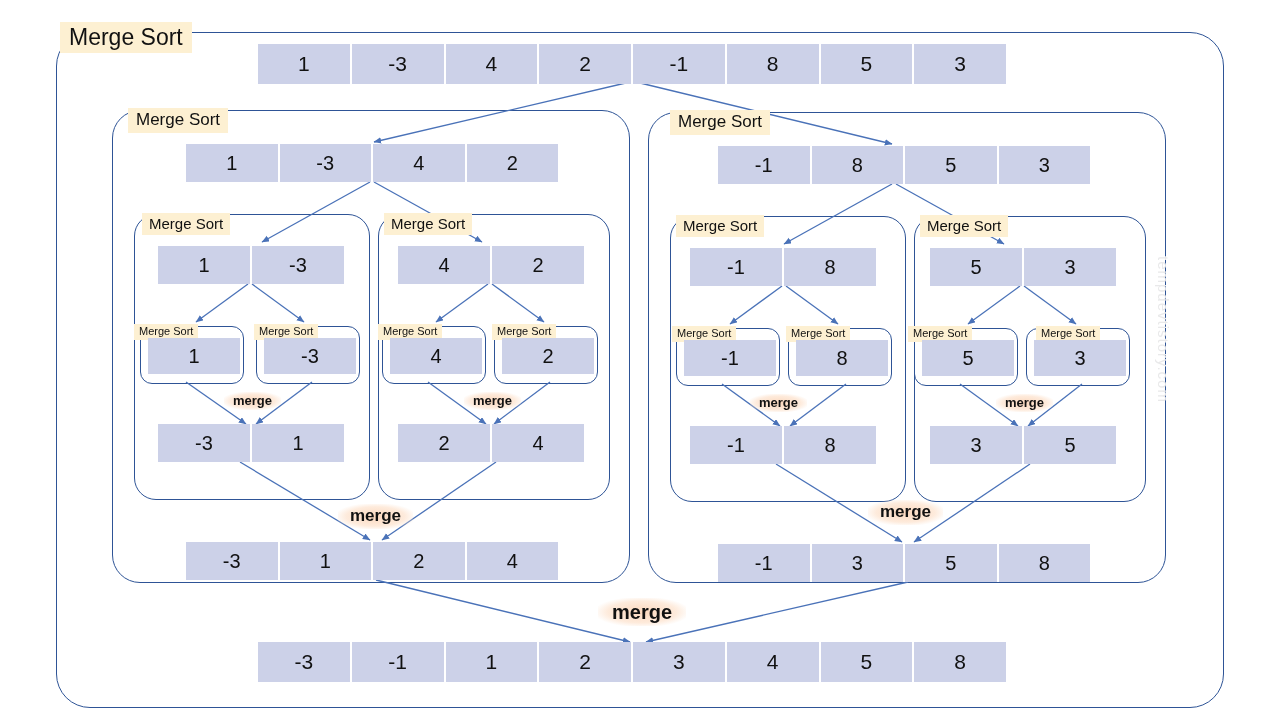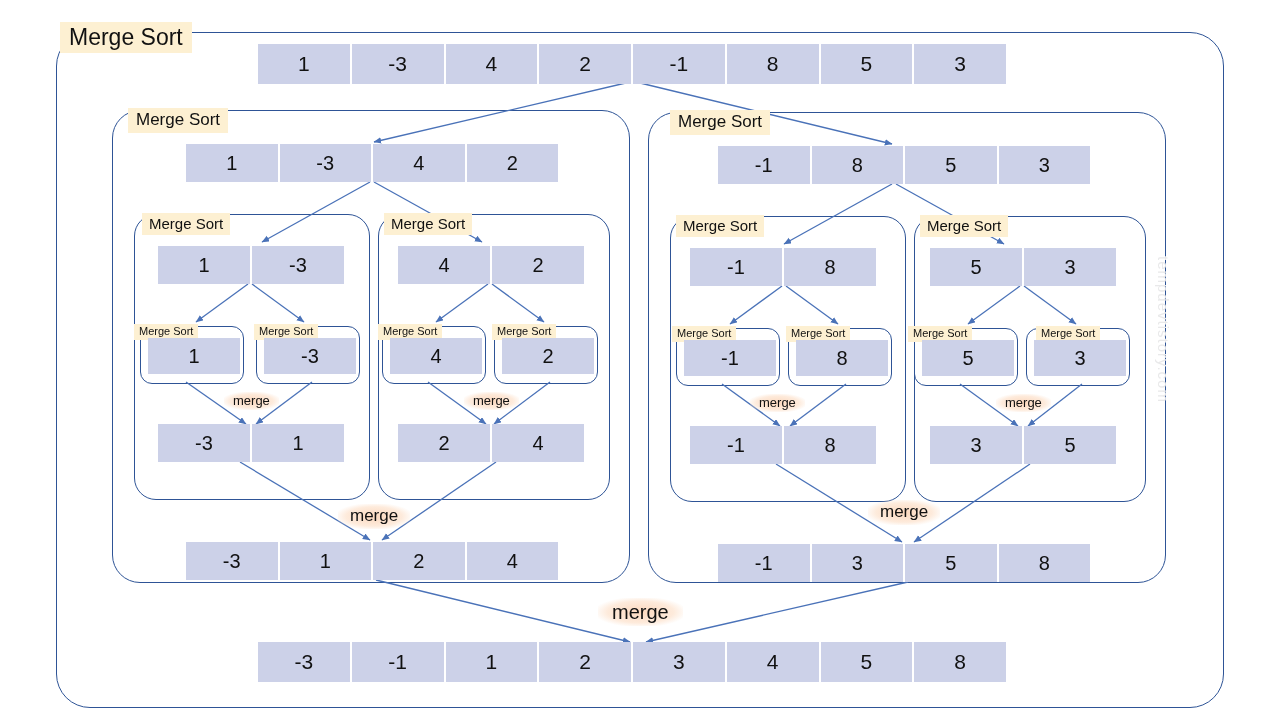--- a/index.html
+++ b/index.html
@@ -56,20 +56,21 @@
 
   
   .merge{
     position:absolute;
     color:#111;
     white-space:nowrap;
     background:radial-gradient(ellipse at center, rgba(252,214,186,0.95) 0%, rgba(253,228,208,0.75) 55%, rgba(255,255,255,0) 78%);
     padding:2px 10px;
     box-sizing:border-box;
     line-height:1.1;
+    font-weight:bold;
   }
   .merge.big{font-size:20px;padding:3px 14px;}
   .merge.mid{font-size:17px;padding:3px 12px;}
   .merge.small{font-size:13px;padding:2px 9px;}
 
   
   #arrows{position:absolute;left:0;top:0;width:1280px;height:720px;pointer-events:none;}
 
   
   .watermark{

